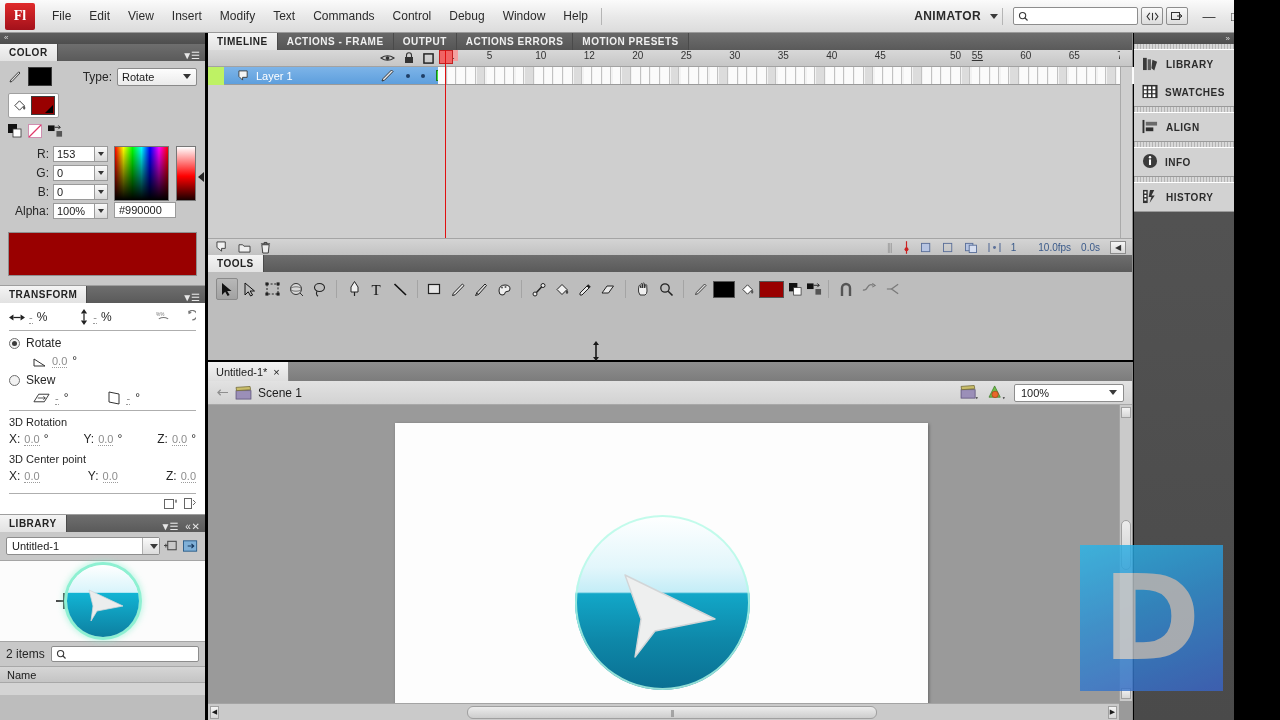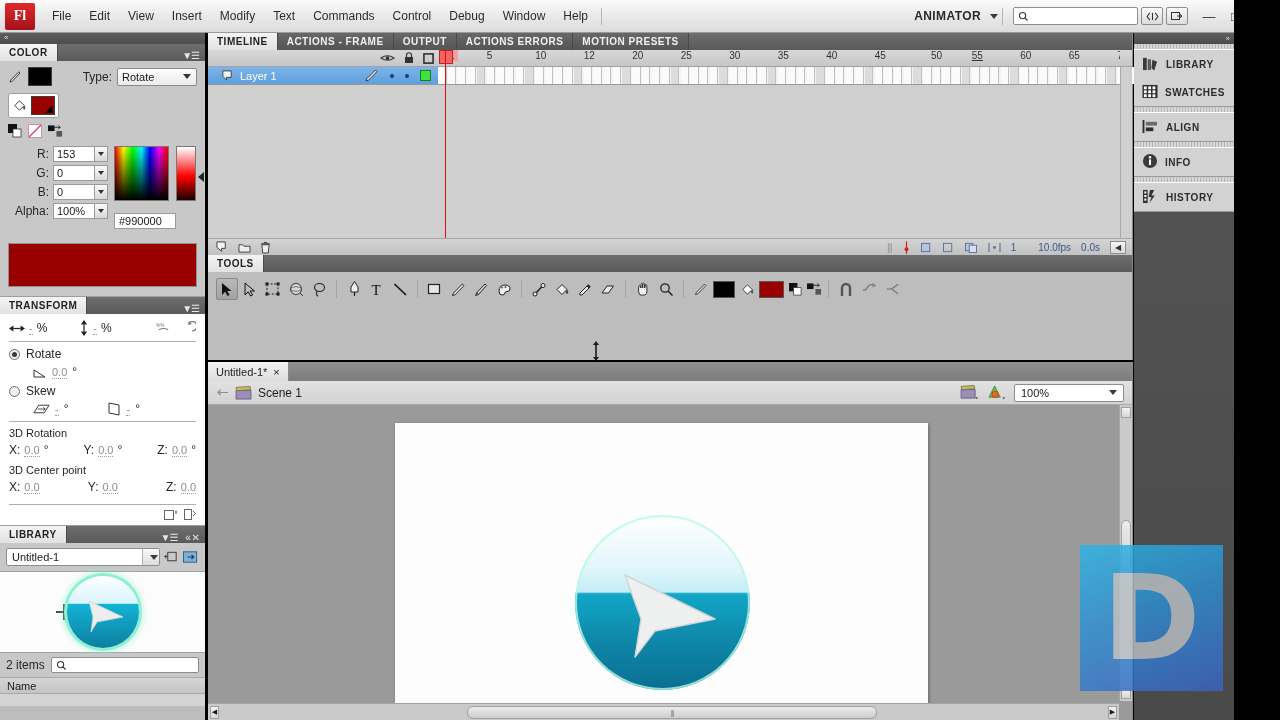--- a/index.html
+++ b/index.html
@@ -290,21 +290,21 @@
               </div>
               <div class="row" style="justify-content: flex-end; gap: 4px; margin-bottom: 3px;">
                 <span class="lbl">B:</span>
                 <div class="row">
                   <div class="num-field">0</div>
                   <div class="spin">
                     <span style="width:0;height:0;border-left:3px solid transparent;border-right:3px solid transparent;border-top:4px solid #333;"></span>
                   </div>
                 </div>
               </div>
-              <div class="row" style="justify-content: flex-end; gap: 4px; margin-bottom: 14px;">
+              <div class="row" style="justify-content: flex-end; gap: 4px; margin-bottom: 3px;">
                 <span class="lbl">Alpha:</span>
                 <div class="row">
                   <div class="num-field">100%</div>
                   <div class="spin">
                     <span style="width:0;height:0;border-left:3px solid transparent;border-right:3px solid transparent;border-top:4px solid #333;"></span>
                   </div>
                 </div>
               </div>
             </div>
           <div style="margin-left:6px;display:flex;gap:7px;align-items:flex-start;">
@@ -520,29 +520,29 @@
           <span class="tick" style="left: 0px; background: rgb(244, 160, 160); padding: 0px 3px;">1</span>
           <span class="tick" style="left: 40.8px;">5</span>
           <span class="tick" style="left: 89.3px;">10</span>
           <span class="tick" style="left: 137.8px;">12</span>
           <span class="tick" style="left: 186.3px;">20</span>
           <span class="tick" style="left: 234.8px;">25</span>
           <span class="tick" style="left: 283.3px;">30</span>
           <span class="tick" style="left: 331.8px;">35</span>
           <span class="tick" style="left: 380.3px;">40</span>
           <span class="tick" style="left: 428.8px;">45</span>
-          <span class="tick" style="left: 485px;">50</span>
+          <span class="tick" style="left: 504px;">50</span>
           <span class="tick" style="left: 525.8px; text-decoration: underline;">55</span>
           <span class="tick" style="left: 574.3px;">60</span>
           <span class="tick" style="left: 622.8px;">65</span>
           <span class="tick" style="left: 671.3px;">70</span>
         </div>
     </div>
 
-    <div style="position:relative;height:186px;background:#bef264;">
+    <div style="position:relative;height:186px;background:#bef264;padding-left:16px;">
 
       <div class="layer-row" style="width:230px;">
         <svg width="13" height="11" viewBox="0 0 14 12" style="margin-left:13px;">
           <path d="M2 1 L11 1 L11 8 L6 8 L6 11 L2 7 Z" fill="#f5f5f5" stroke="#3b3b3b" stroke-width="1"></path>
         </svg>
         <span class="layer-name">Layer 1</span>
         <div style="margin-left:auto;display:flex;align-items:center;gap:11px;padding-right:7px;">
           <svg width="14" height="13" viewBox="0 0 14 13">
             <path d="M1 12 L3.4 11.3 L12 2.6 L10.5 1 L2 9.6 Z" fill="#e9e9e9" stroke="#2a2a2a" stroke-width="0.9"></path>
           </svg>

